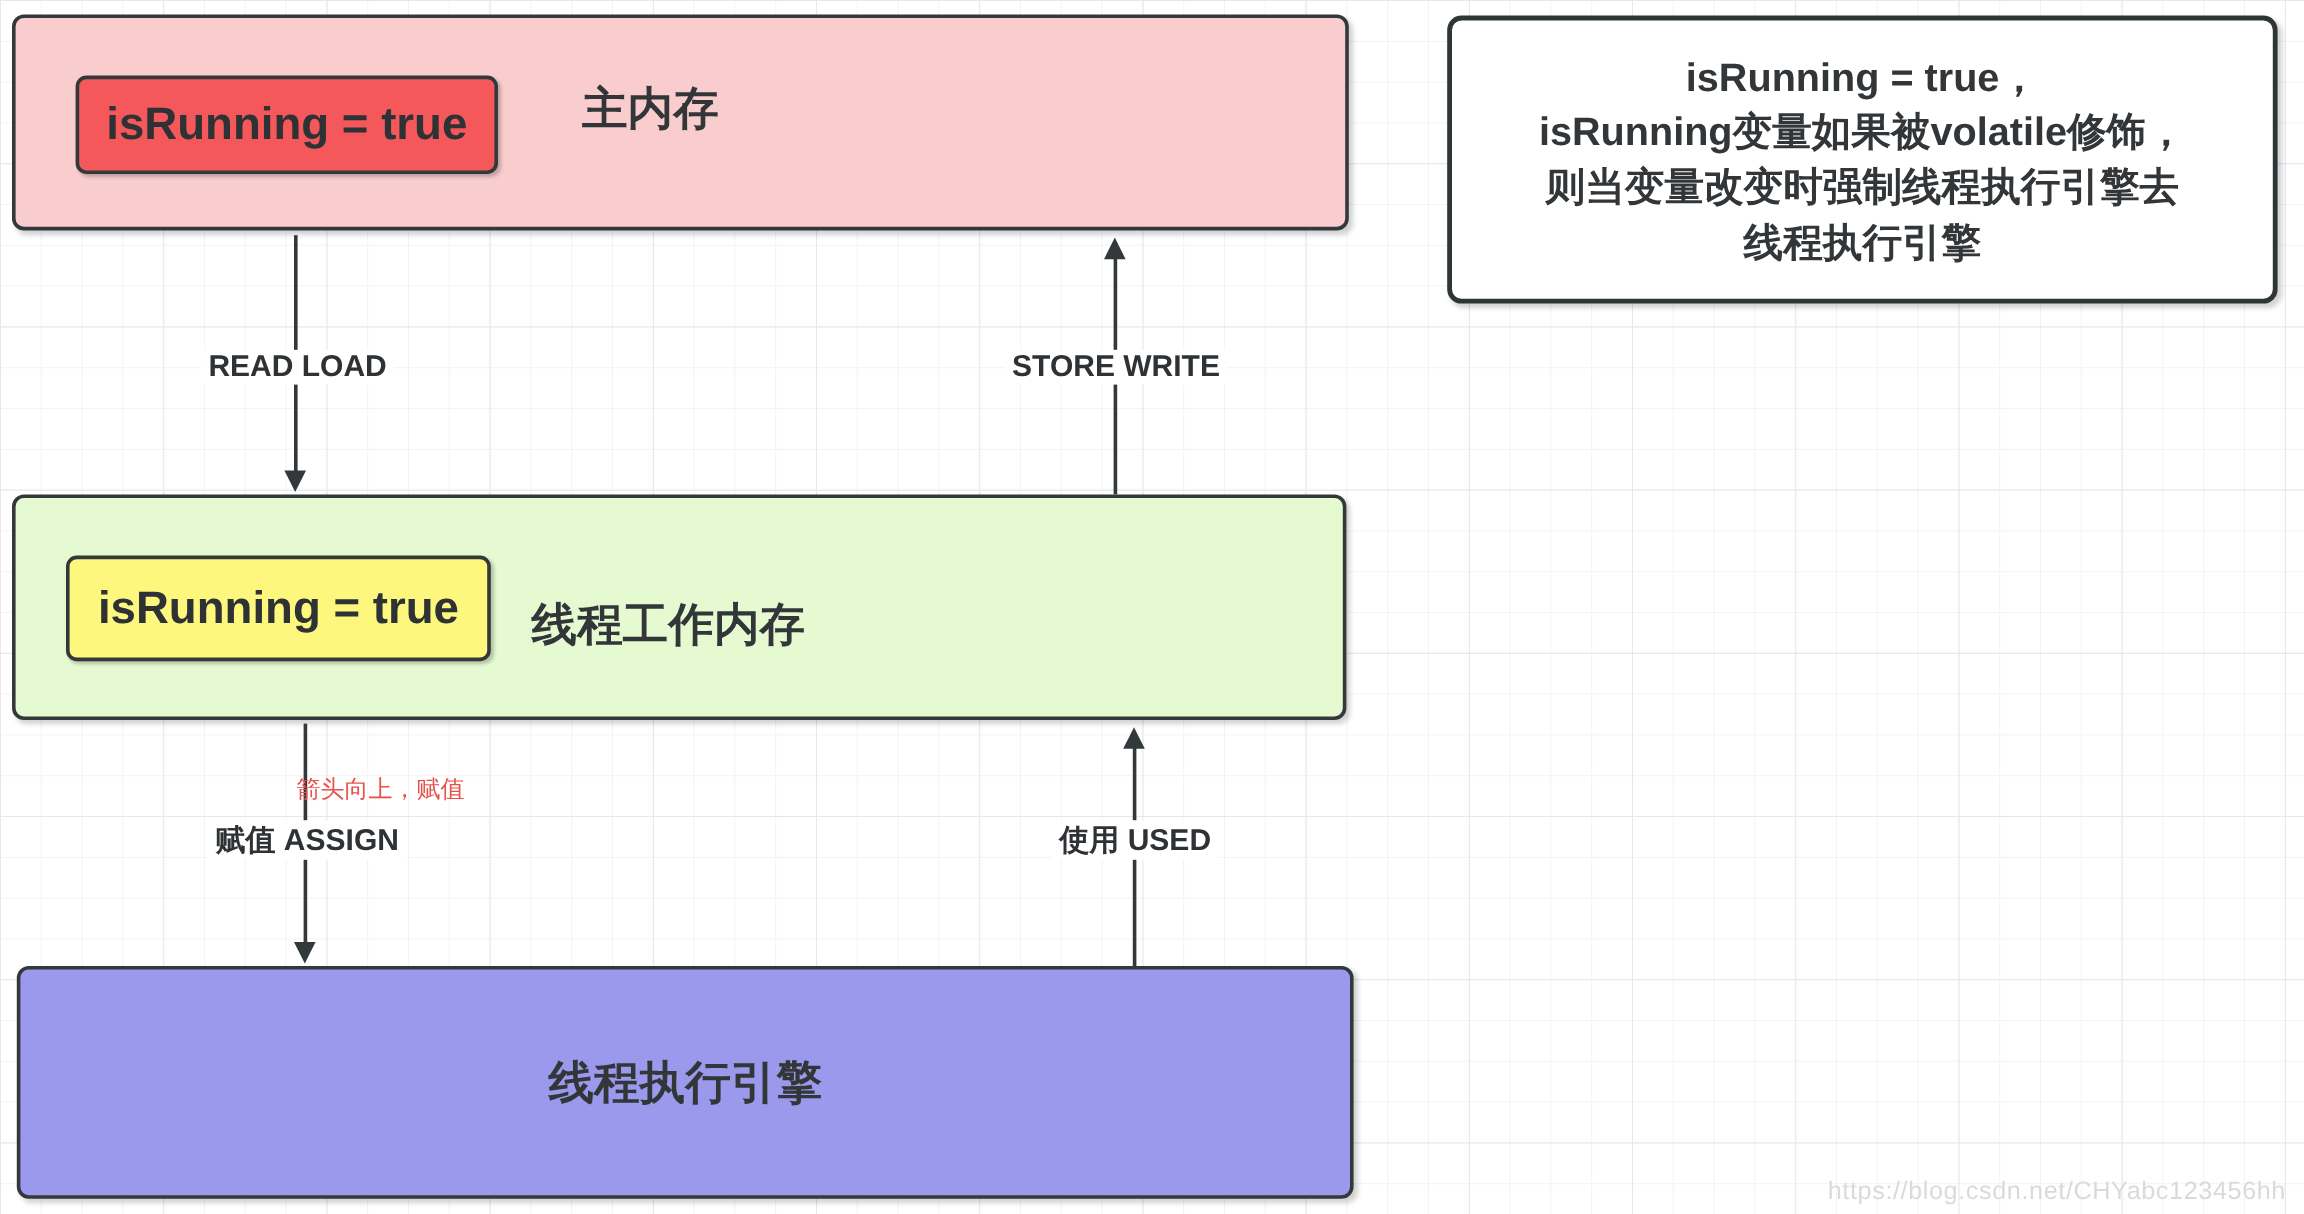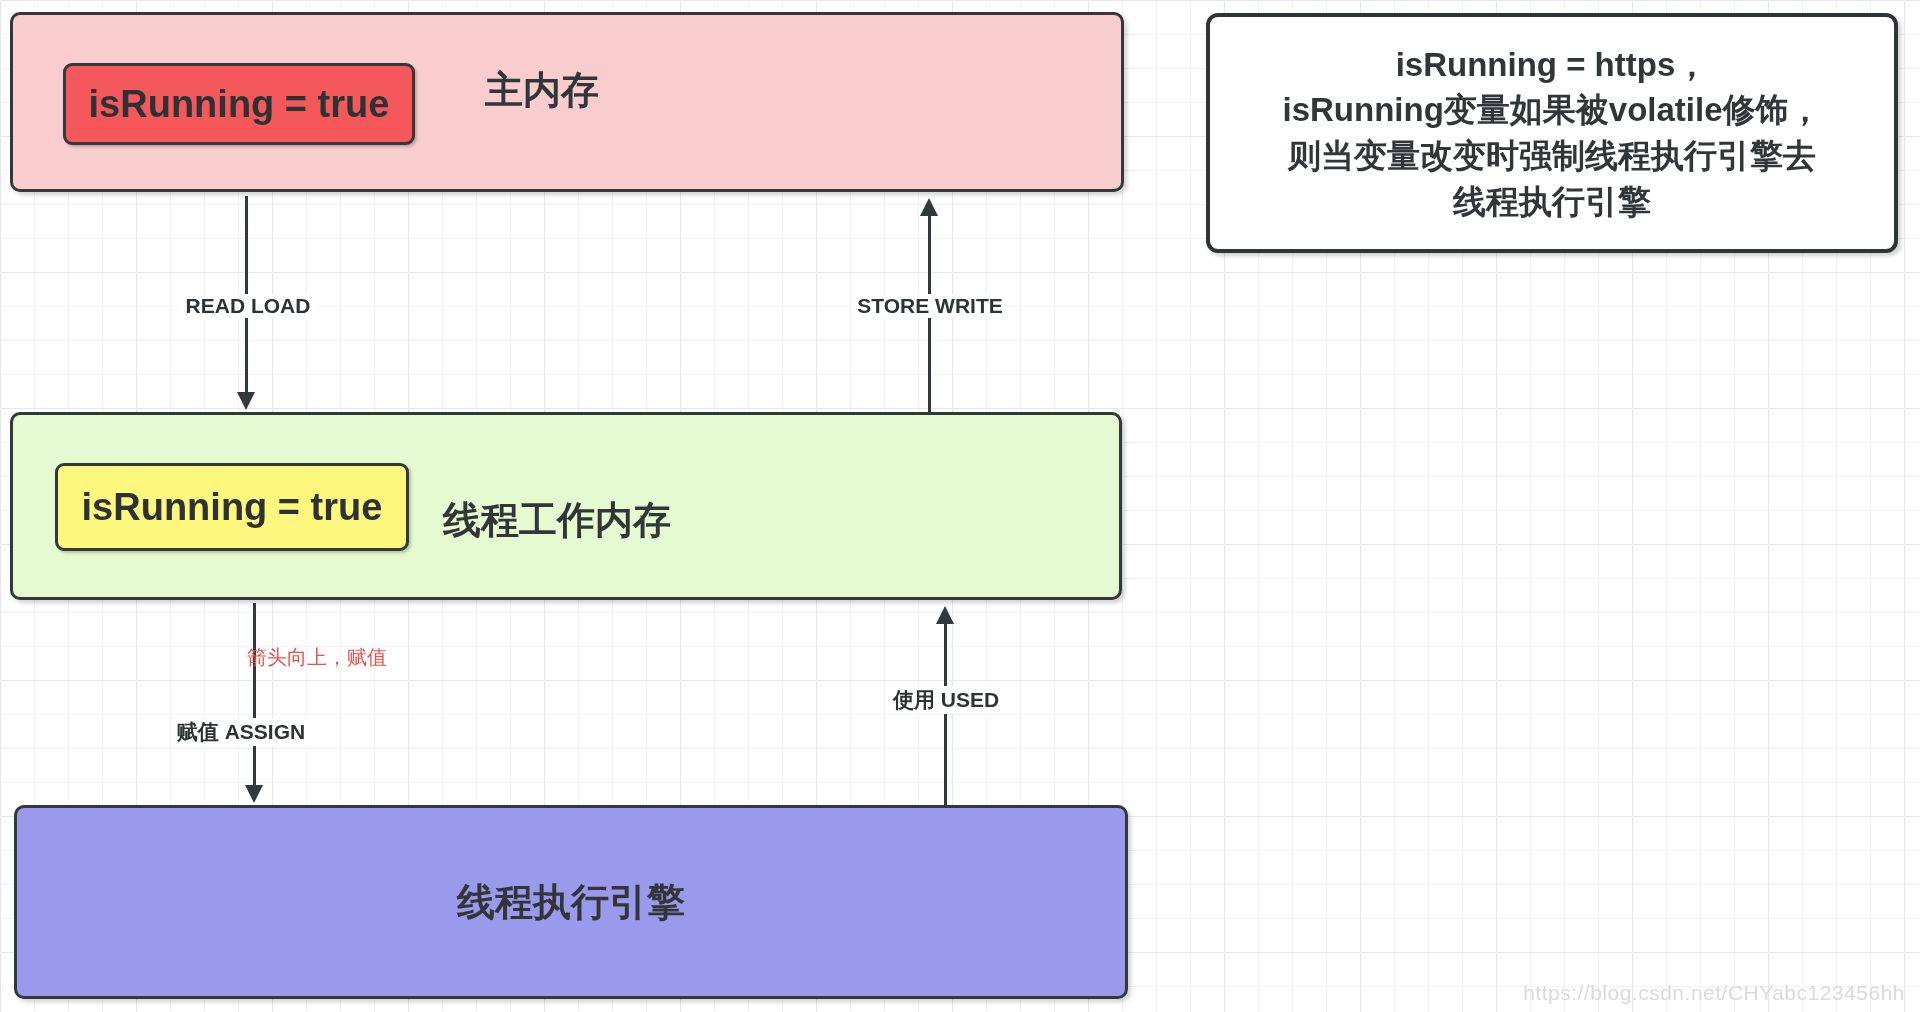--- a/index.html
+++ b/index.html
@@ -45,21 +45,21 @@
   .vline{position:absolute;width:3px;background:#33383b;z-index:1;}
   .head-down{position:absolute;width:0;height:0;z-index:1;
     border-left:9px solid transparent;border-right:9px solid transparent;
     border-top:18px solid #33383b;}
   .head-up{position:absolute;width:0;height:0;z-index:1;
     border-left:9px solid transparent;border-right:9px solid transparent;
     border-bottom:18px solid #33383b;}
   .edge-label{
     position:absolute;transform:translate(-50%,-50%);
     background:#ffffff;padding:0 6px;
-    font-weight:bold;font-size:21px;color:#2e3235;
+    font-weight:bold;font-size:25px;color:#2e3235;
     white-space:nowrap;z-index:5;
   }
   #annotation{
     position:absolute;left:247px;top:644px;
     font-size:20px;color:#e8514b;white-space:nowrap;z-index:6;
   }
   #note{
     position:absolute;left:1206px;top:13px;width:692px;height:240px;
     background:#ffffff;border:4px solid #2f3437;border-radius:12px;
     box-sizing:border-box;box-shadow:3px 3px 4px rgba(0,0,0,0.18);
@@ -91,32 +91,32 @@
 
 <div class="box" id="working-memory">
   <div class="chip" id="chip-working">
     <span>isRunning = true</span>
   </div>
   <div class="box-label">线程工作内存</div>
 </div>
 
 <div class="vline" style="left:253px;top:603px;height:183px;"></div>
 <div class="head-down" style="left:245px;top:785px;"></div>
-<div class="edge-label" style="left:241px;top:700px;margin-top:32px;">赋值 ASSIGN</div>
+<div class="edge-label" style="left:256px;top:700px;">赋值 ASSIGN</div>
 
 <div id="annotation">箭头向上，赋值</div>
 
 <div class="vline" style="left:944px;top:622px;height:183px;"></div>
 <div class="head-up" style="left:936px;top:606px;"></div>
 <div class="edge-label" style="left:946px;top:700px;">使用 USED</div>
 
 <div class="box" id="engine">
   <div class="box-label">线程执行引擎</div>
 </div>
 
 <div id="note">
-  <div>isRunning = https，</div>
+  <div>isRunning = true，</div>
   <div>isRunning变量如果被volatile修饰，</div>
   <div>则当变量改变时强制线程执行引擎去</div>
   <div>线程执行引擎</div>
 </div>
 
 <div id="watermark">https://blog.csdn.net/CHYabc123456hh</div>
 
 </body></html>

